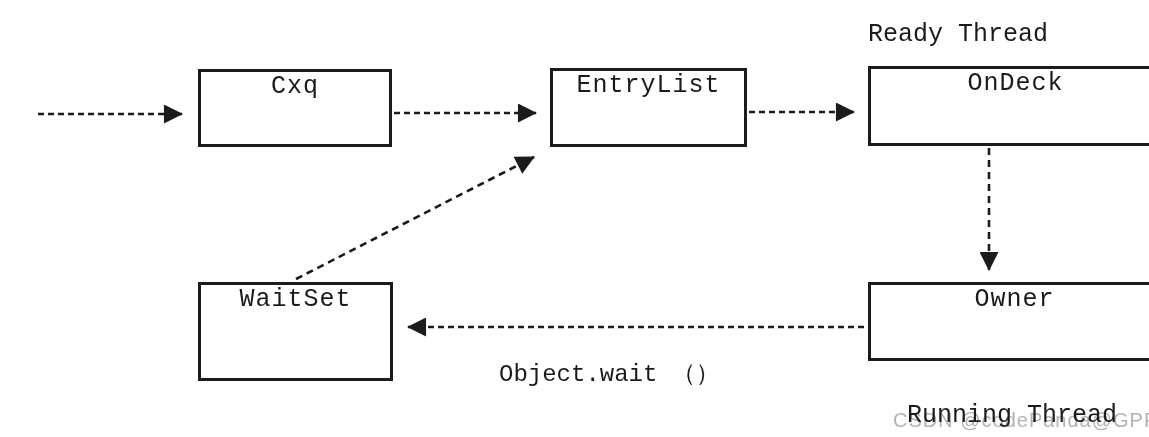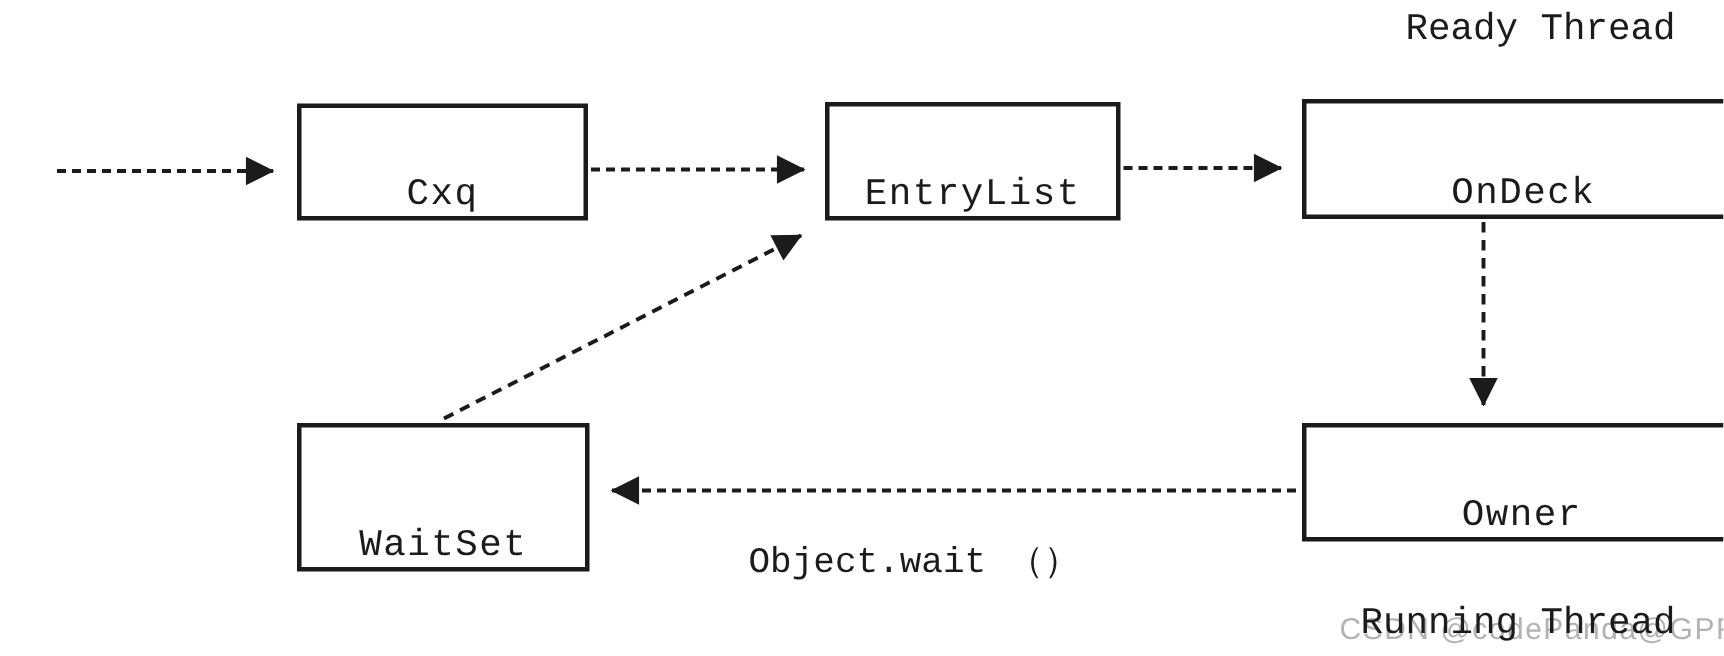--- a/index.html
+++ b/index.html
@@ -24,21 +24,21 @@
     height: 437px;
     pointer-events: none;
     z-index: 1;
   }
   .node {
     position: absolute;
     box-sizing: border-box;
     background: #ffffff;
     border: 3px solid #1b1b1b;
     display: flex;
-    align-items: flex-end;
+    align-items: flex-start;
     justify-content: center;
     font-size: 25px;
     letter-spacing: 1px;
     z-index: 2;
   }
   #node-cxq       { left: 198px; top: 69px;  width: 194px; height: 78px; }
   #node-entrylist { left: 550px; top: 68px;  width: 197px; height: 79px; }
   #node-ondeck    { left: 868px; top: 66px;  width: 295px; height: 80px; }
   #node-waitset   { left: 198px; top: 282px; width: 195px; height: 99px; }
   #node-owner     { left: 868px; top: 282px; width: 293px; height: 79px; }
@@ -51,23 +51,23 @@
   #label-contending {
     left: 17px;
     top: 56px;
     font-size: 31px;
     letter-spacing: 2px;
     font-family: "Liberation Sans", sans-serif;
     font-weight: 500;
   }
   #label-ready {
     left: 868px;
-    top: 5px;
+    top: 20px;
     width: 249px;
-    text-align: right;
+    text-align: left;
     font-size: 25px;
   }
   #label-running {
     left: 868px;
     top: 401px;
     width: 249px;
     text-align: right;
     font-size: 25px;
     z-index: 4;
   }

